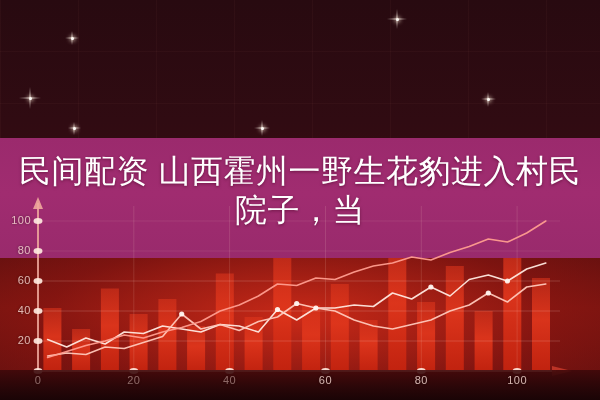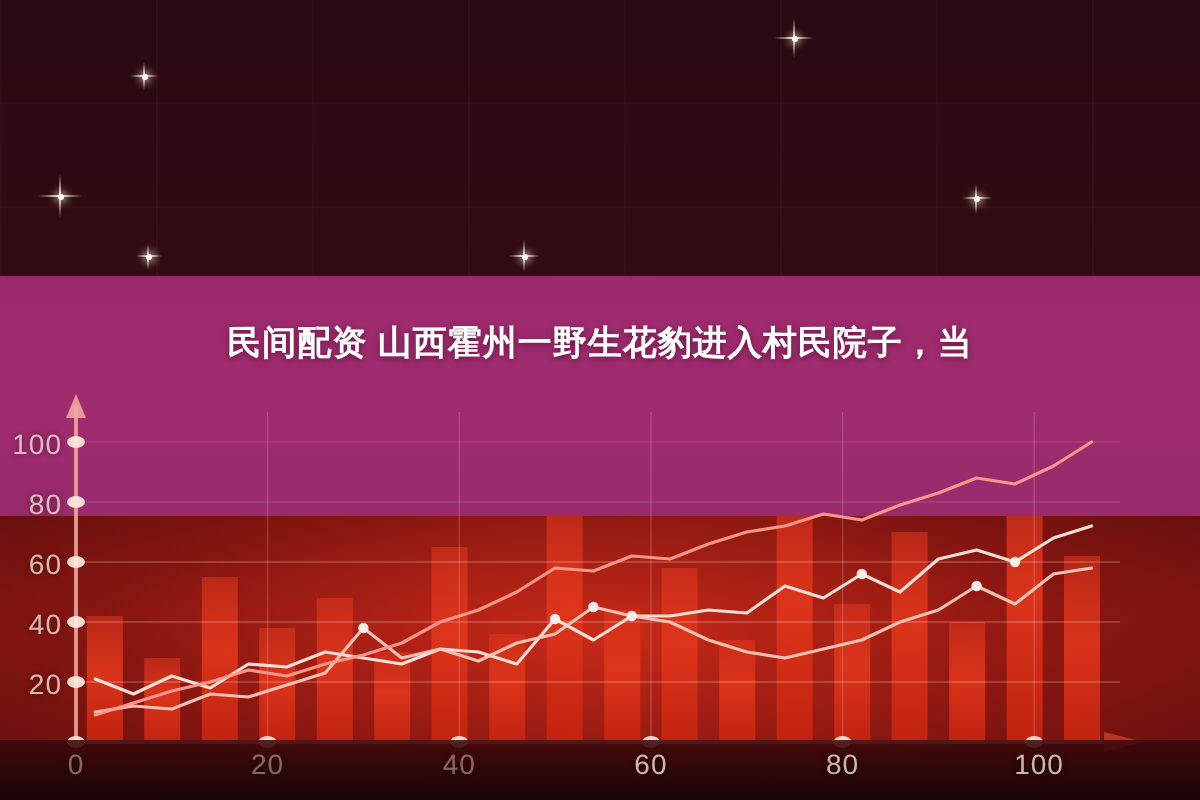--- a/index.html
+++ b/index.html
@@ -105,37 +105,37 @@
   #chart-svg {
     position: absolute;
     left: 0; top: 0;
     width: 600px; height: 400px;
   }
 
   
   .axis-label {
     position: absolute;
     color: #f6d9d2;
-    font-size: 14px;
+    font-size: 11px;
     letter-spacing: 0.5px;
     opacity: 0.82;
     text-shadow: 0 0 3px rgba(0,0,0,0.6);
     white-space: nowrap;
   }
   .axis-label.y { text-align: right; }
 
   
   #headline {
     position: absolute;
     left: 14px;
     top: 152px;
     width: 572px;
     color: #ffffff;
-    font-size: 17px;
-    font-weight: bold;
+    font-size: 32px;
+    font-weight: normal;
     line-height: 39px;
     text-align: center;
     letter-spacing: 0.5px;
     text-shadow: 0 1px 3px rgba(60,0,30,0.55);
   }
   #headline .line2 { display: block; }
 </style>
 </head>
 <body>
 

